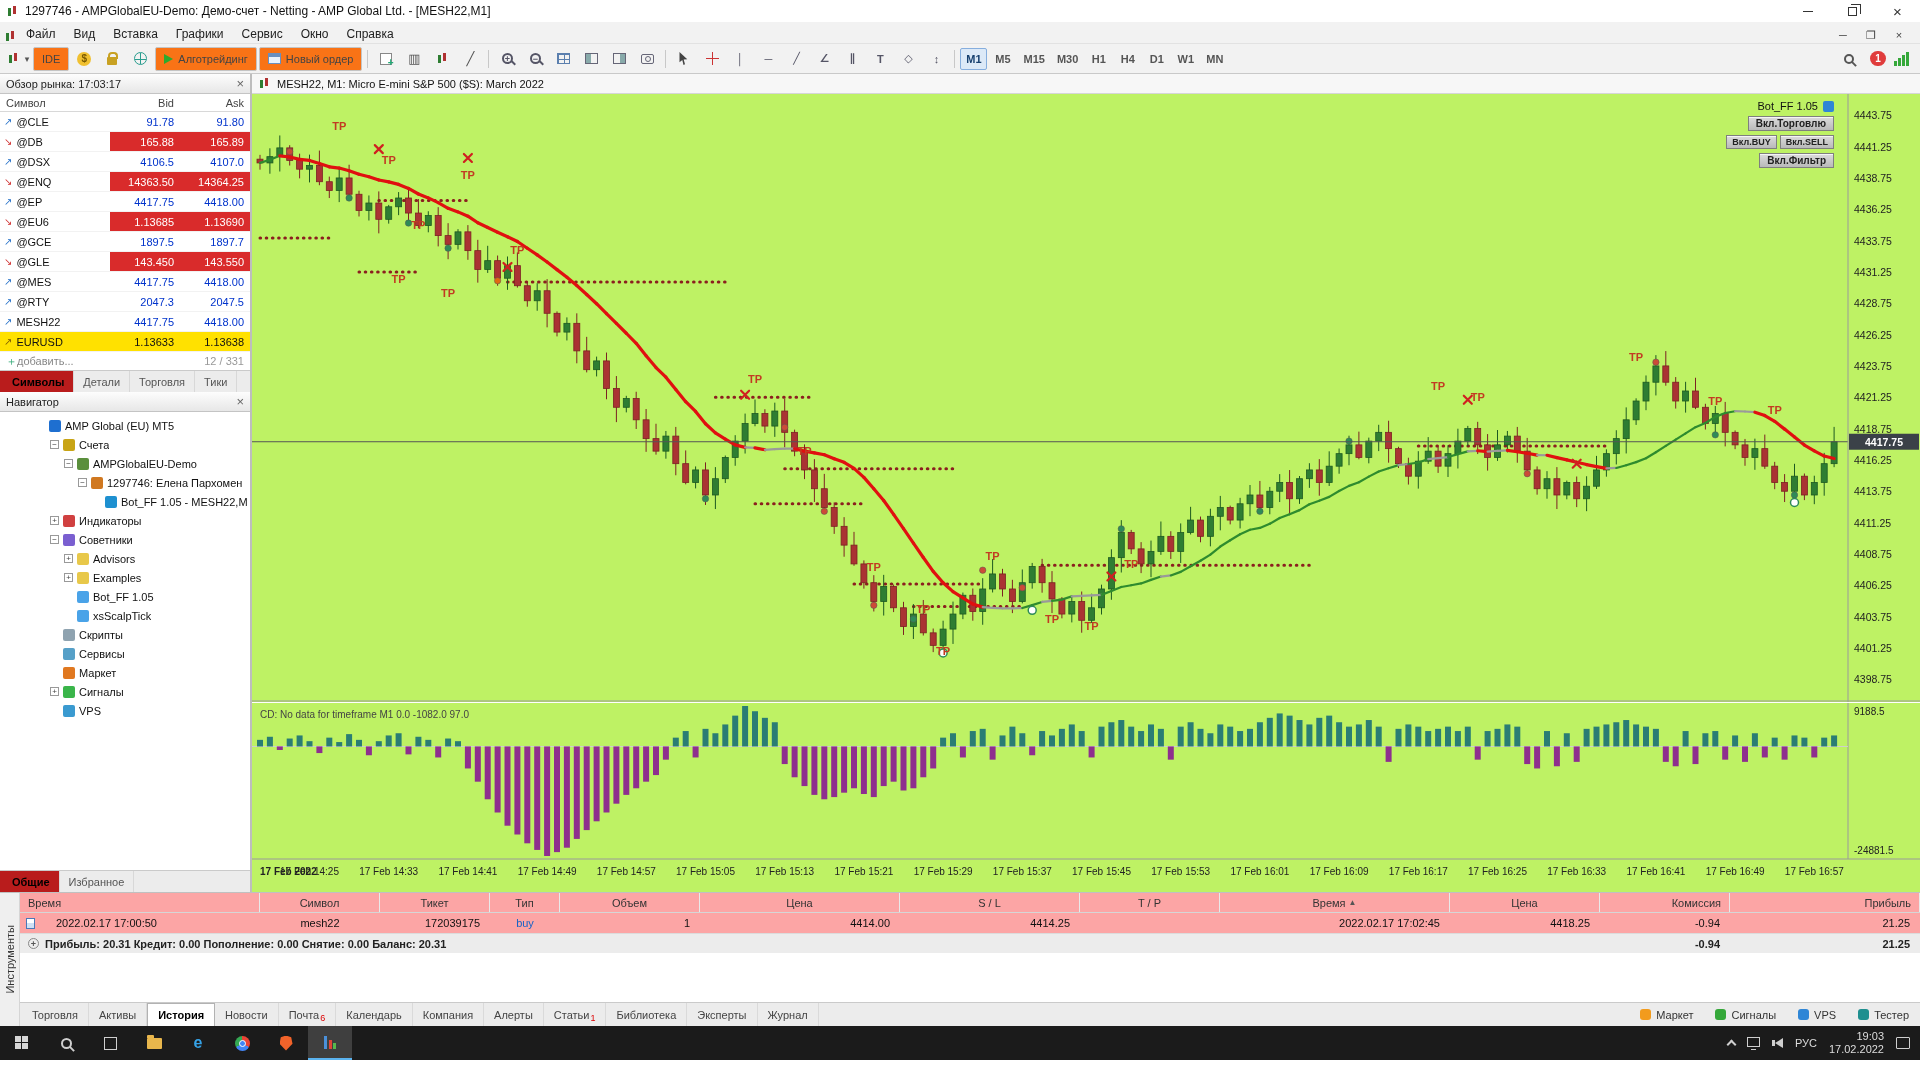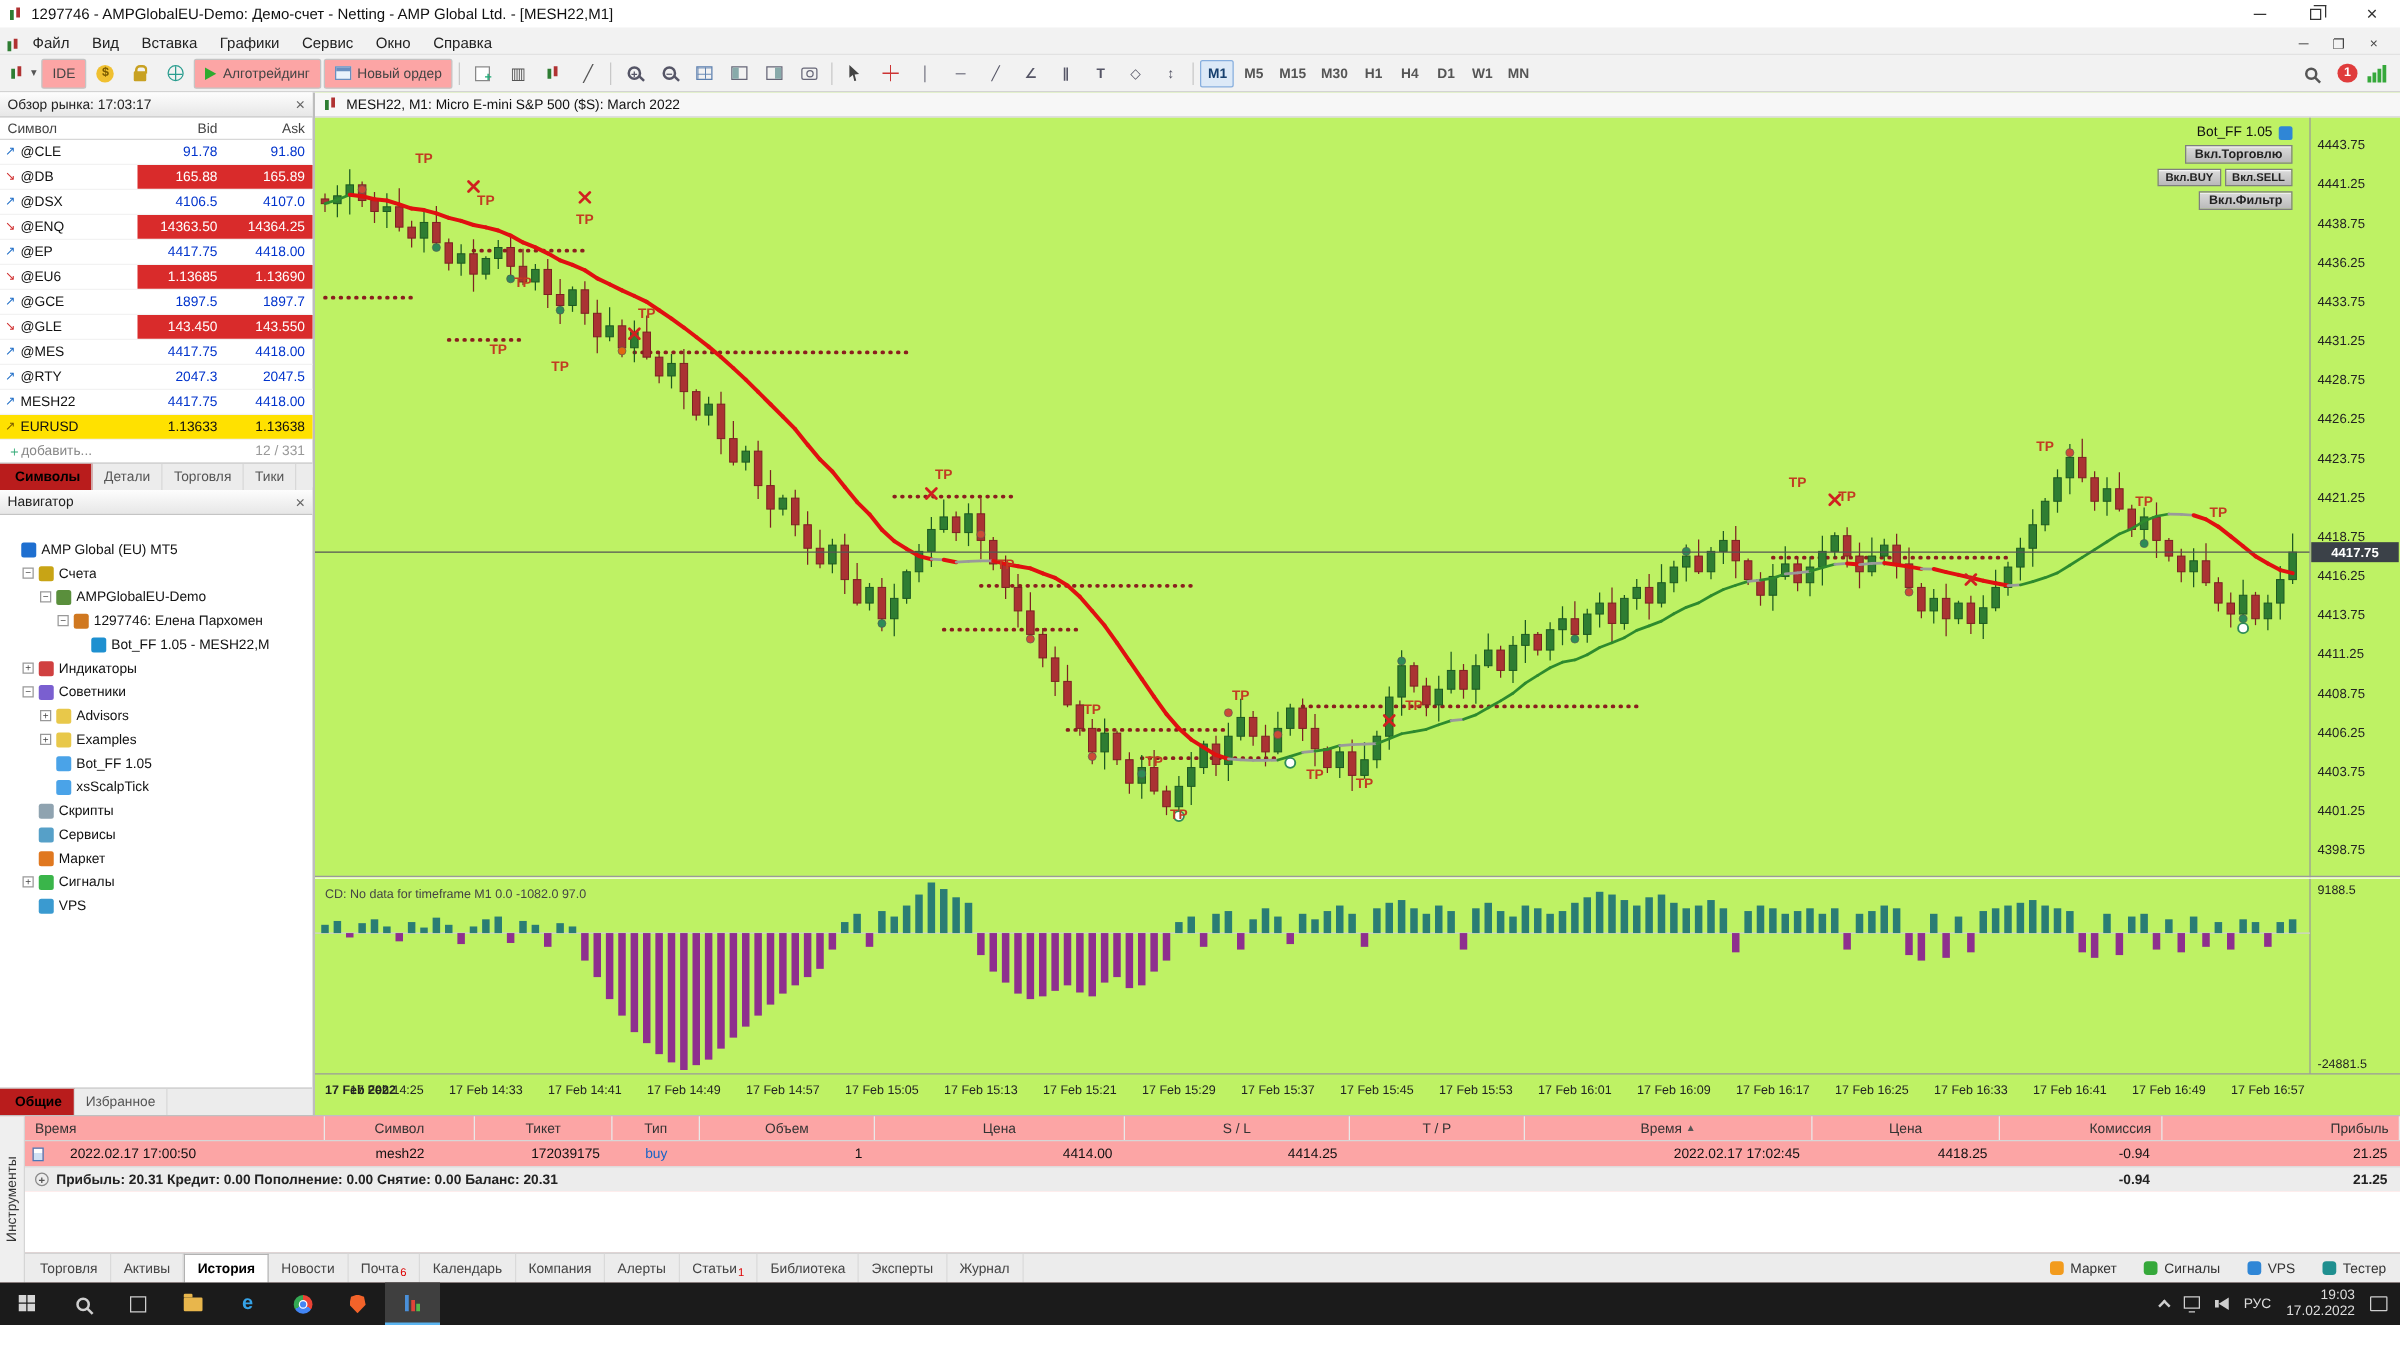--- a/index.html
+++ b/index.html
@@ -22,21 +22,21 @@
   .menu-item { padding:2px 9px; color:#222; }
   .mdi-btns { margin-left:auto; display:flex; gap:2px; padding-right:4px; }
   .mdi-btn { width:26px; height:16px; display:flex; align-items:center; justify-content:center; color:#444; font-size:11px; border:1px solid transparent; }
   .i-candles { position:relative; width:13px; height:13px; display:inline-block; }
   .i-candles:before { content:''; position:absolute; left:2px; top:3px; width:3px; height:8px; background:#2e7d32; }
   .i-candles:after { content:''; position:absolute; right:3px; top:1px; width:3px; height:8px; background:#b03232; }
 
   
   .toolbar { height:30px; background:#f2f2f2; border-bottom:1px solid #c9c9c9; display:flex; align-items:center; gap:2px; padding:0 5px; flex:0 0 30px; }
   .tbtn { height:24px; min-width:26px; display:flex; align-items:center; justify-content:center; gap:5px; color:#444; border:1px solid transparent; border-radius:2px; font-size:11px; }
-  .tbtn.framed { border:1px solid #c4c4c4; background:#fca5a5; padding:0 8px; }
+  .tbtn.framed { border:1px solid #c4c4c4; background:#f97316; padding:0 8px; }
   .tsep { width:1px; height:18px; background:#c8c8c8; margin:0 3px; flex:0 0 1px; }
   .tf-btn { height:22px; min-width:27px; padding:0 4px; display:flex; align-items:center; justify-content:center; color:#555; font-size:11px; font-weight:bold; border:1px solid transparent; }
   .tf-btn.active { background:#dce9f7; border:1px solid #86aede; color:#17406f; border-radius:2px; }
   .glyph { font-size:13px; color:#555; }
   .i-caret { font-size:9px; color:#555; }
   .i-play { width:0; height:0; border-left:9px solid #2eaa2e; border-top:5px solid transparent; border-bottom:5px solid transparent; display:inline-block; }
   .i-coin { width:14px; height:14px; border-radius:50%; background:#f0c030; color:#7a5a00; font-size:10px; font-weight:bold; display:flex; align-items:center; justify-content:center; }
   .i-lock { width:10px; height:8px; background:#c8a122; position:relative; margin-top:4px; border-radius:1px; }
   .i-lock:before { content:''; position:absolute; left:1px; top:-5px; width:6px; height:5px; border:2px solid #c8a122; border-bottom:none; border-radius:4px 4px 0 0; }
   .i-globe { width:13px; height:13px; border-radius:50%; border:1.5px solid #2a9d8f; position:relative; }
@@ -84,21 +84,21 @@
   .mw-row.selected .mw-b, .mw-row.selected .mw-a { color:#111; }
   .mw-arrow { font-size:10px; }
   .mw-add { height:18px; flex:0 0 18px; display:flex; align-items:center; padding:0 6px; color:#888; font-size:11px; }
   .mw-add .count { margin-left:auto; color:#999; }
   .panel-tabs { margin-top:auto; height:22px; flex:0 0 22px; background:#ececec; border-top:1px solid #cacaca; display:flex; align-items:stretch; font-size:11px; }
   .p-tab { padding:0 9px; display:flex; align-items:center; color:#555; border-right:1px solid #d8d8d8; }
   .p-tab.active { background:#b91c1c; color:#000; font-weight:bold;padding-left:12px; }
 
   
   .nav { flex:1; display:flex; flex-direction:column; overflow:hidden; }
-  .nav-tree { flex:1; overflow:hidden; padding-top:18px; }
+  .nav-tree { flex:1; overflow:hidden; padding-top:4px;margin-left:32px; }
   .tree-row { height:19px; display:flex; align-items:center; gap:4px; font-size:11px; color:#111; }
   .expander { width:9px; height:9px; border:1px solid #999; background:#fff; font-size:8px; line-height:7px; text-align:center; color:#444; flex:0 0 9px; }
   .expander.none { border:none; background:transparent; }
   .tree-ico { width:12px; height:12px; border-radius:2px; flex:0 0 12px; }
 
   
   .chart-area { flex:1; position:relative; background:#bef264; display:flex; flex-direction:column; }
   .chart-strip { height:20px; flex:0 0 20px; display:flex; align-items:center; gap:6px; padding:0 6px; background:#f7f7f7; border-bottom:1px solid #d6d6d6; font-size:11px; color:#111; }
   #chartSvg { display:block; width:1668px; height:798px; }
   svg text { font-family:"Liberation Sans","DejaVu Sans",sans-serif; }

